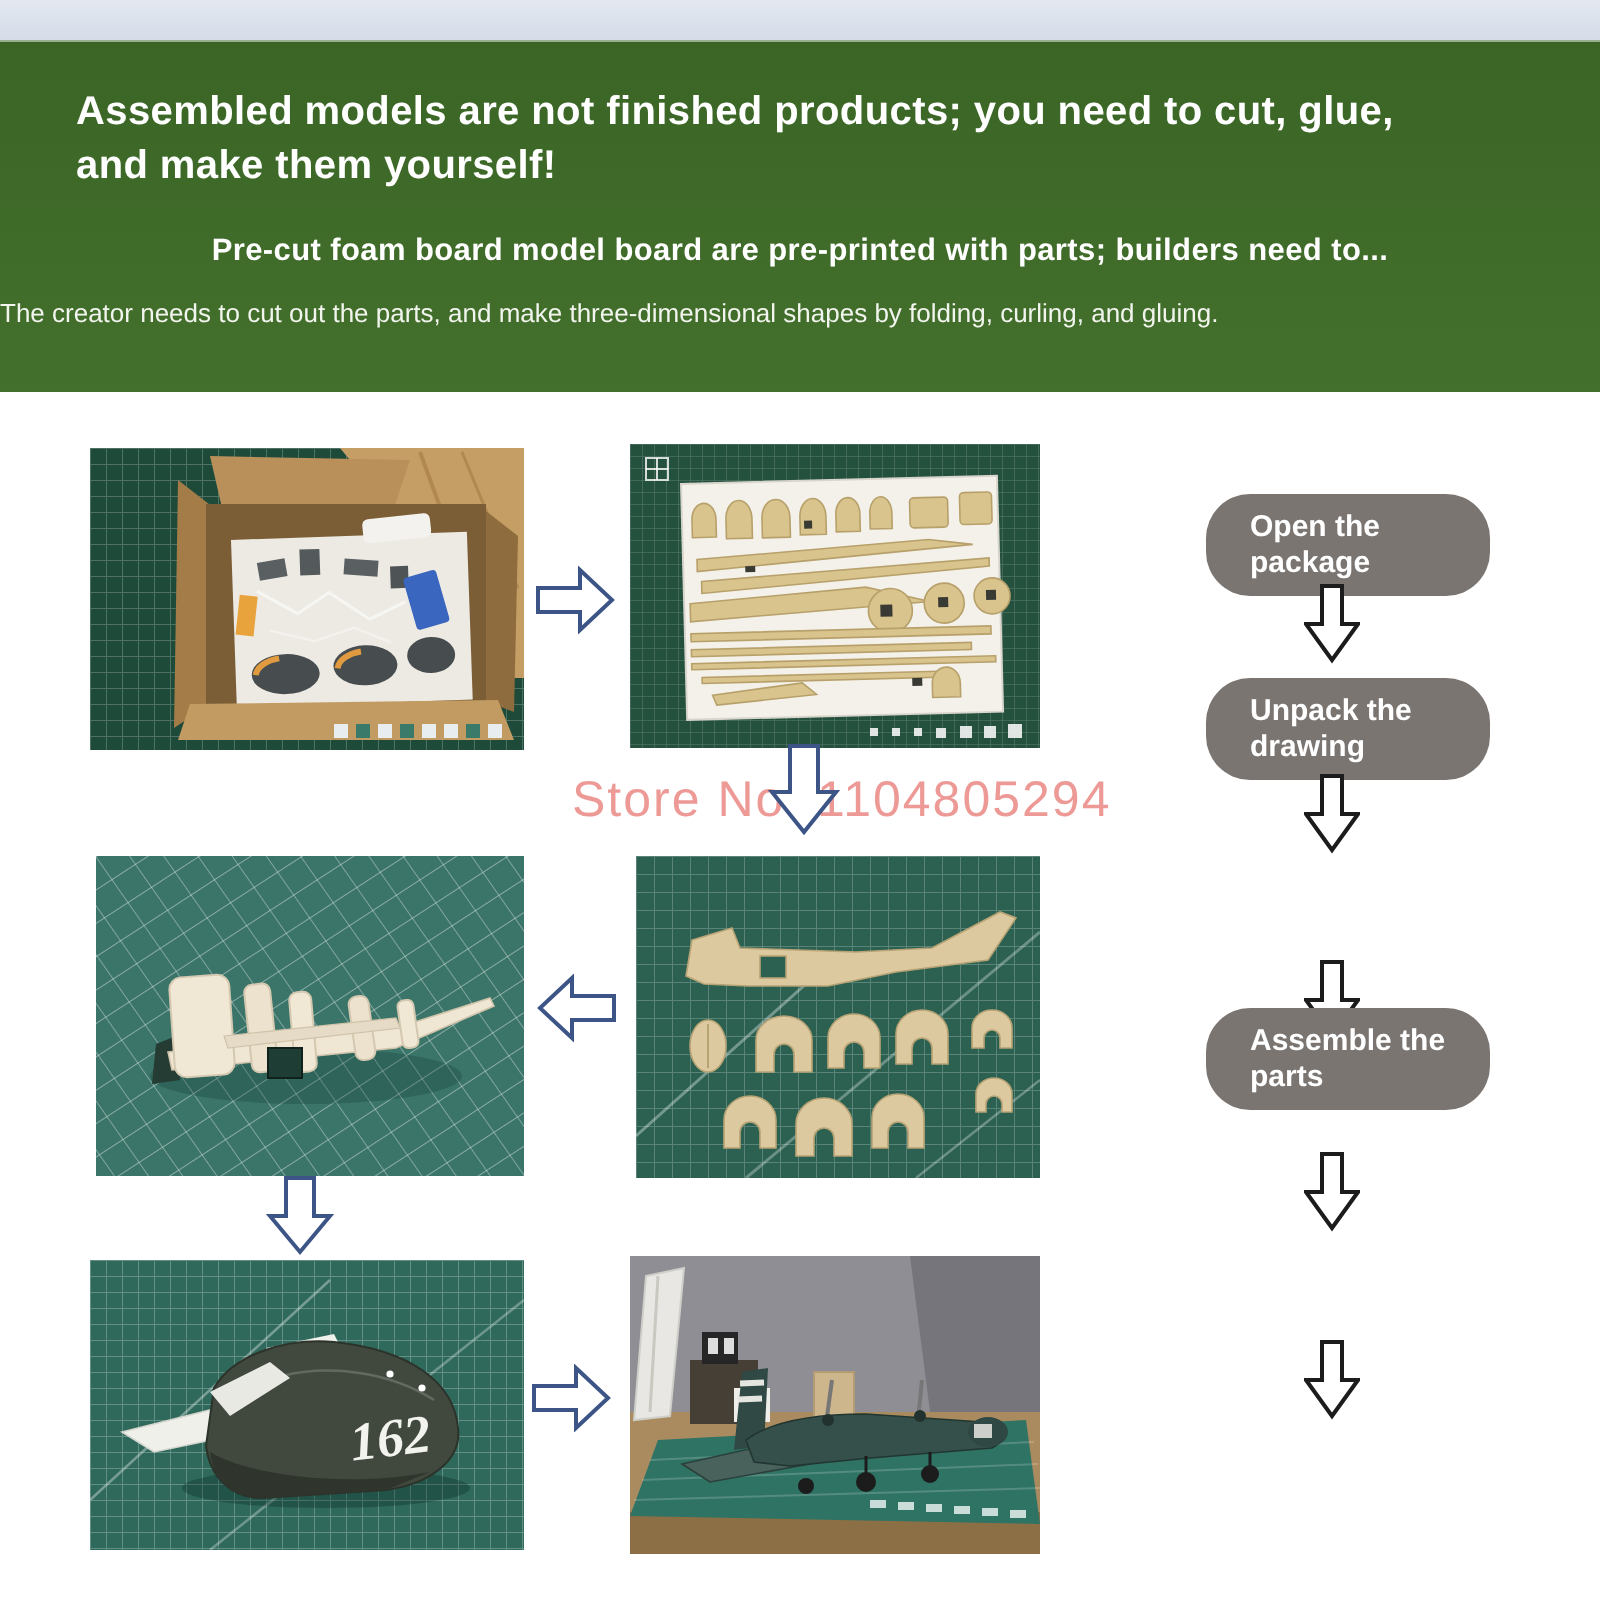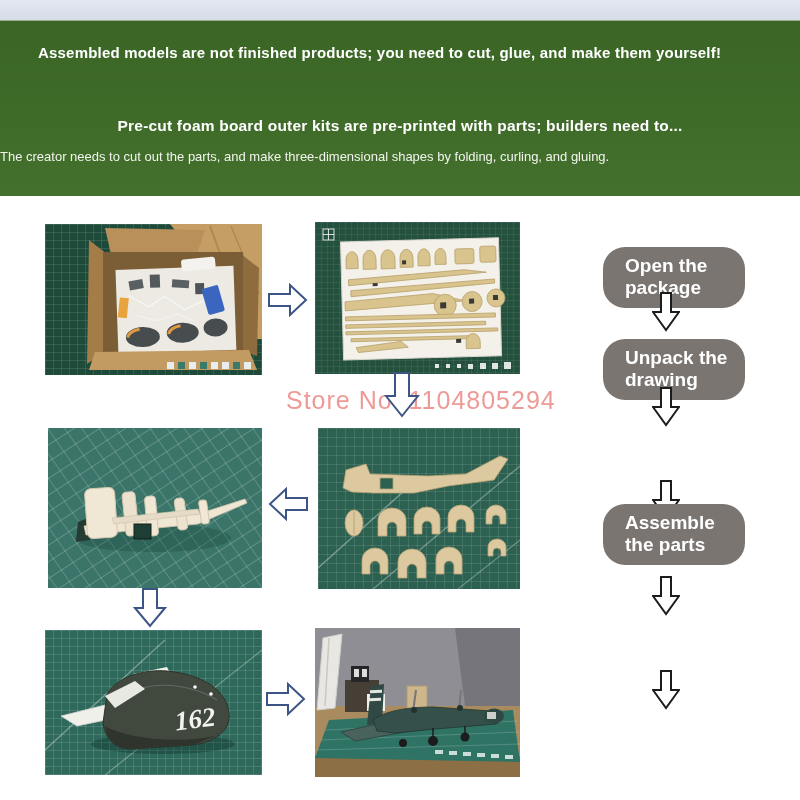--- a/index.html
+++ b/index.html
@@ -5,48 +5,48 @@
   html,body{margin:0;padding:0;background:#ffffff;}
   .canvas{position:relative;width:800px;height:800px;background:#ffffff;overflow:hidden;
           font-family:"Liberation Sans",sans-serif;}
   
   .topbar{position:absolute;left:0;top:0;width:800px;height:20px;
           background:linear-gradient(#e3e8f1,#d5dce8);}
   
   .banner{position:absolute;left:0;top:20px;width:800px;height:175px;
           background:linear-gradient(#3a6525,#44702d);border-top:1px solid rgba(255,255,255,.45);}
   .banner .heading{position:absolute;left:38px;top:22px;width:700px;color:#fff;
-          font-size:15px;font-weight:bold;line-height:1.35;letter-spacing:.2px;}
+          font-size:20px;font-weight:bold;line-height:1.35;letter-spacing:.2px;}
   .banner .subheading{position:absolute;left:0;top:96px;width:800px;text-align:center;color:#fff;
           font-size:15.5px;font-weight:bold;letter-spacing:.2px;}
   .banner .note{position:absolute;left:0;top:128px;width:800px;color:#f2f5ee;
           font-size:13px;font-weight:500;}
   
   .photo{position:absolute;display:block;}
   
   .parrow{position:absolute;}
   
   .watermark{position:absolute;left:286px;top:386px;font-size:25px;color:#e9827d;opacity:.8;
           letter-spacing:1px;white-space:nowrap;}
   
   .flow-btn{position:absolute;left:603px;width:142px;background:#7b7572;border-radius:22px;
-          color:#fff;font-weight:bold;font-size:19px;line-height:1.18;box-sizing:border-box;
+          color:#fff;font-weight:bold;font-size:15px;line-height:1.18;box-sizing:border-box;
           padding:8px 14px 8px 22px;display:flex;align-items:center;}
   .flow-arrow{position:absolute;left:652px;}
 </style>
 </head>
 <body>
 
 <div class="canvas">
 
   <div class="topbar"></div>
 
   <div class="banner">
     <div class="heading">Assembled models are not finished products; you need to cut, glue, and make them yourself!</div>
-    <div class="subheading">Pre-cut foam board outer kits are pre-printed with parts; builders need to...</div>
+    <div class="subheading">Pre-cut foam board model board are pre-printed with parts; builders need to...</div>
     <div class="note">The creator needs to cut out the parts, and make three-dimensional shapes by folding, curling, and gluing.</div>
   </div>
 
   <svg class="photo" style="left:45px;top:224px" width="217" height="151" viewBox="0 0 217 151">
     <defs>
       <pattern id="p1g" width="8" height="8" patternUnits="userSpaceOnUse">
         <path d="M8 0H0V8" fill="none" stroke="rgba(255,255,255,0.22)" stroke-width="1"></path>
       </pattern>
     </defs>
     <rect width="217" height="151" fill="#1d4a39"></rect>

